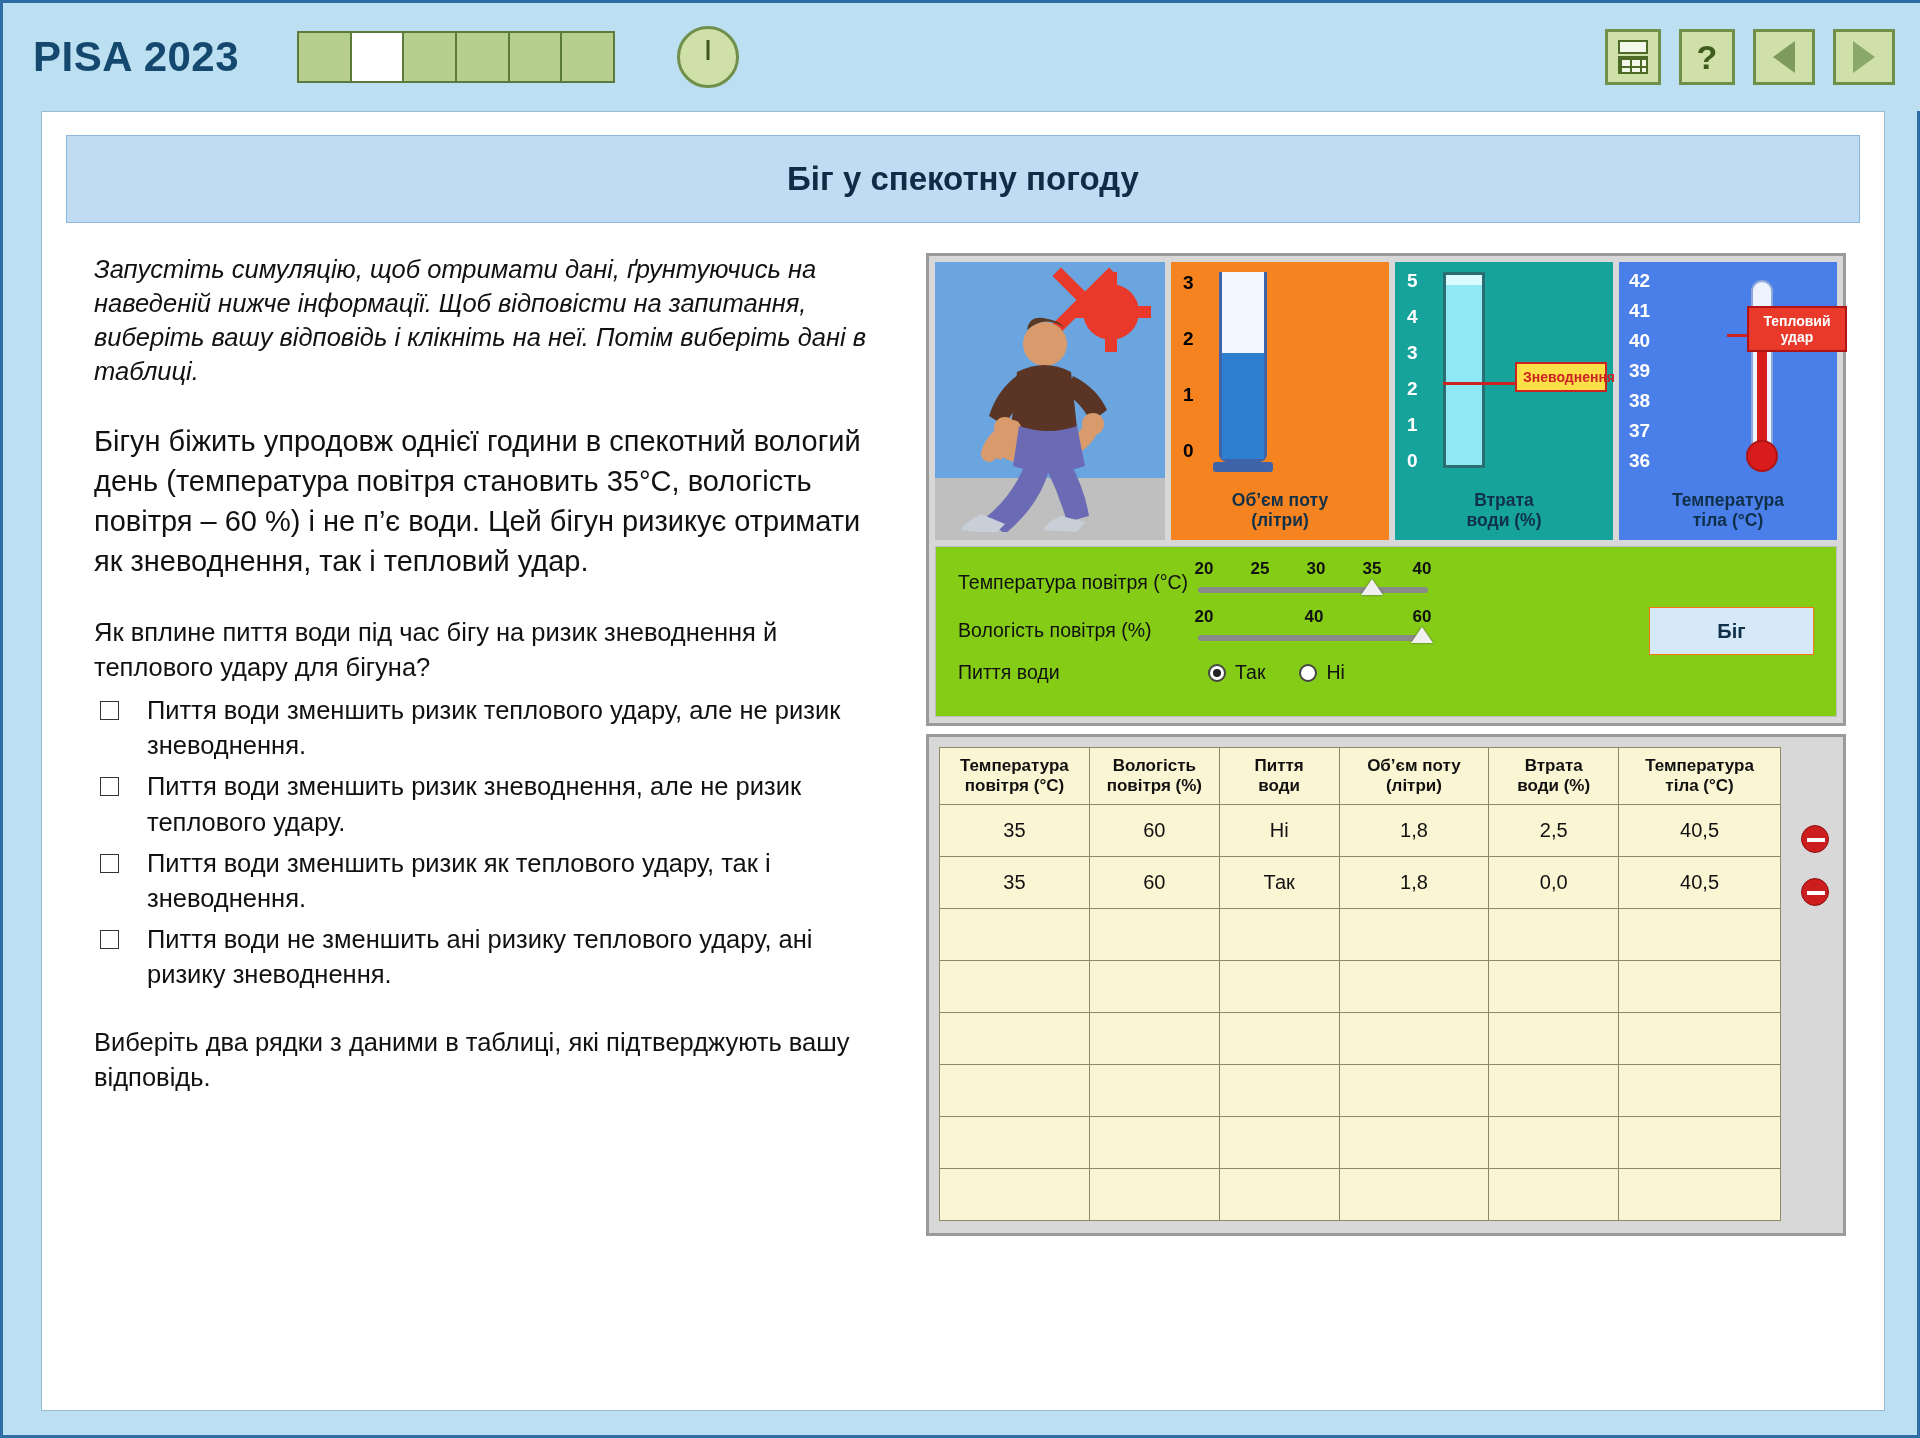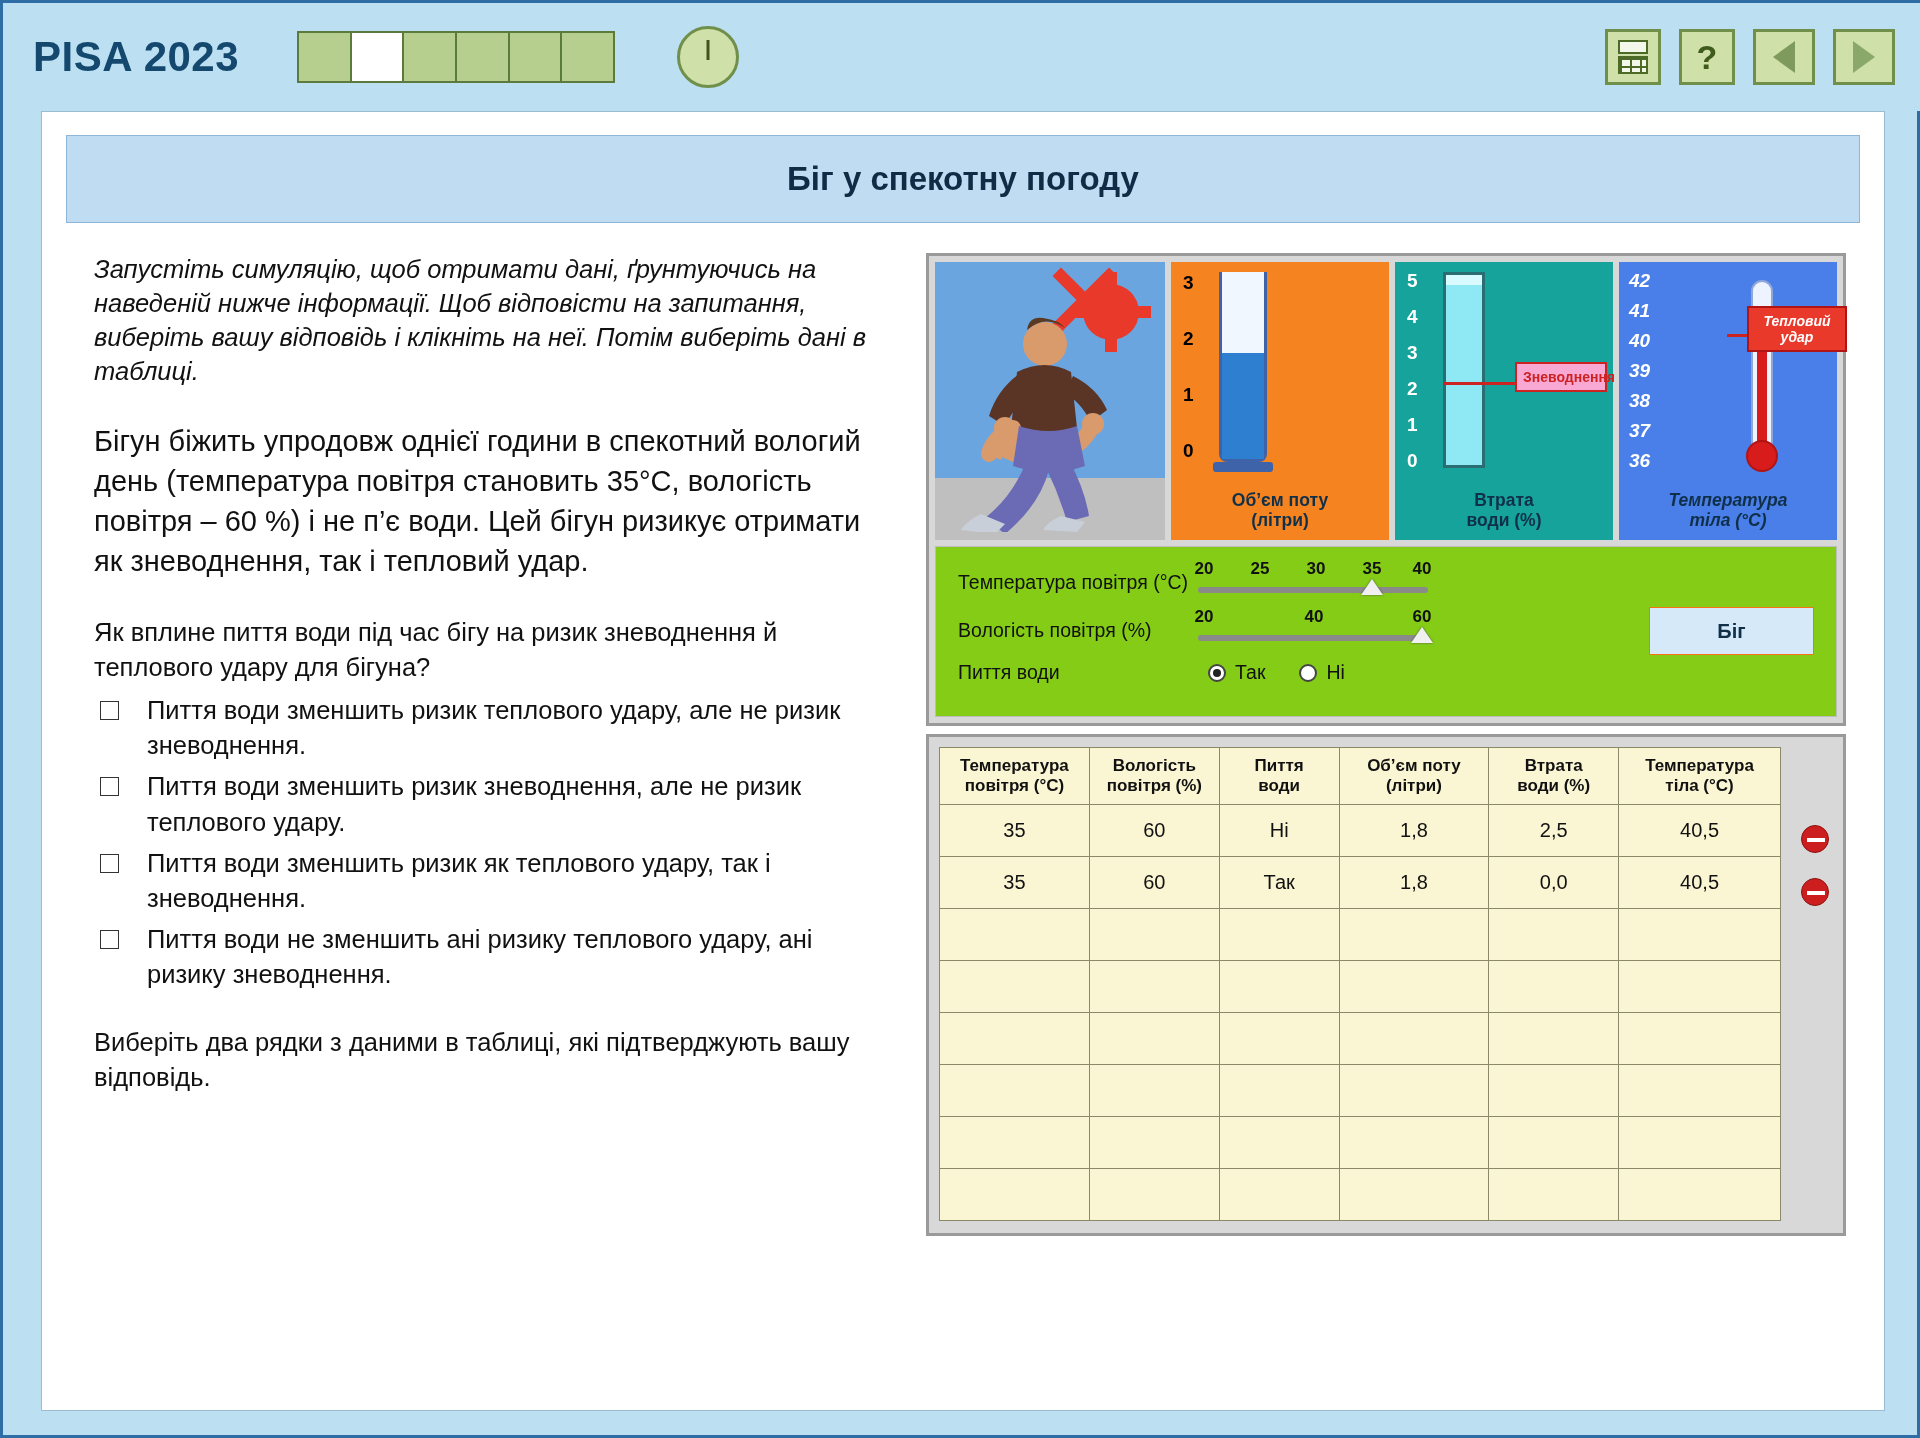--- a/index.html
+++ b/index.html
@@ -127,42 +127,42 @@
   }
   .sun:after { transform:rotate(90deg); }
   .sun-d1, .sun-d2 {
     position:absolute; right:14px; top:10px; width:80px; height:12px; background:#e8392b;
   }
   .sun-d1 { transform:rotate(45deg); }
   .sun-d2 { transform:rotate(-45deg); }
   .runner { position:absolute; left:22px; top:40px; }
   .p-sweat { width:218px; height:278px; background:#f5831f; }
   .p-water { width:218px; height:278px; background:#16a39b; }
-  .p-temp  { width:218px; height:278px; background:#4a7ee8;font-style:italic; }
+  .p-temp  { width:218px; height:278px; background:#4a7ee8; }
   .axis-num { position:absolute; font-size:19px; font-weight:bold; }
   .cyl {
     position:absolute; border:3px solid #3f63a8; border-top:none; background:#f1f7ff;
     border-radius:0 0 8px 8px;
   }
   .cyl .fill { position:absolute; left:0; right:0; bottom:0; background:#2f7fd1; }
   .tube {
     position:absolute; border:3px solid #2a6e73; background:#d9fbff;
   }
   .tube .fill { position:absolute; left:0; right:0; bottom:0; background:#8fe9f5; }
   .thermo {
     position:absolute; left:132px; top:18px; width:22px; height:172px;
     background:#eef4ff; border:2px solid #8fa8d8; border-radius:11px;
   }
   .thermo .hg { position:absolute; left:4px; right:4px; bottom:4px; background:#d81b1b; border-radius:5px; }
   .bulb {
     position:absolute; left:127px; top:178px; width:32px; height:32px; border-radius:50%;
     background:#d81b1b; border:2px solid #b01414;
   }
   .flag {
-    position:absolute; background:#f9a8d4; border:2px solid #cc2222; color:#cc2222;
+    position:absolute; background:#fde047; border:2px solid #cc2222; color:#cc2222;
     font-size:14px; font-weight:bold; text-align:center; line-height:1.15; padding:5px 6px;
   }
   .flag.heat { background:#e8392b; color:#fff; border-color:#b01414; }
   .marker-line { position:absolute; height:3px; background:#cc2222; }
   
   .controls {
     margin-top:6px; background:#84cc16; border:1px solid #bdbdbd;
     padding:18px 22px; display:flex; align-items:flex-start;
   }
   .ctl-rows { flex:1; }

